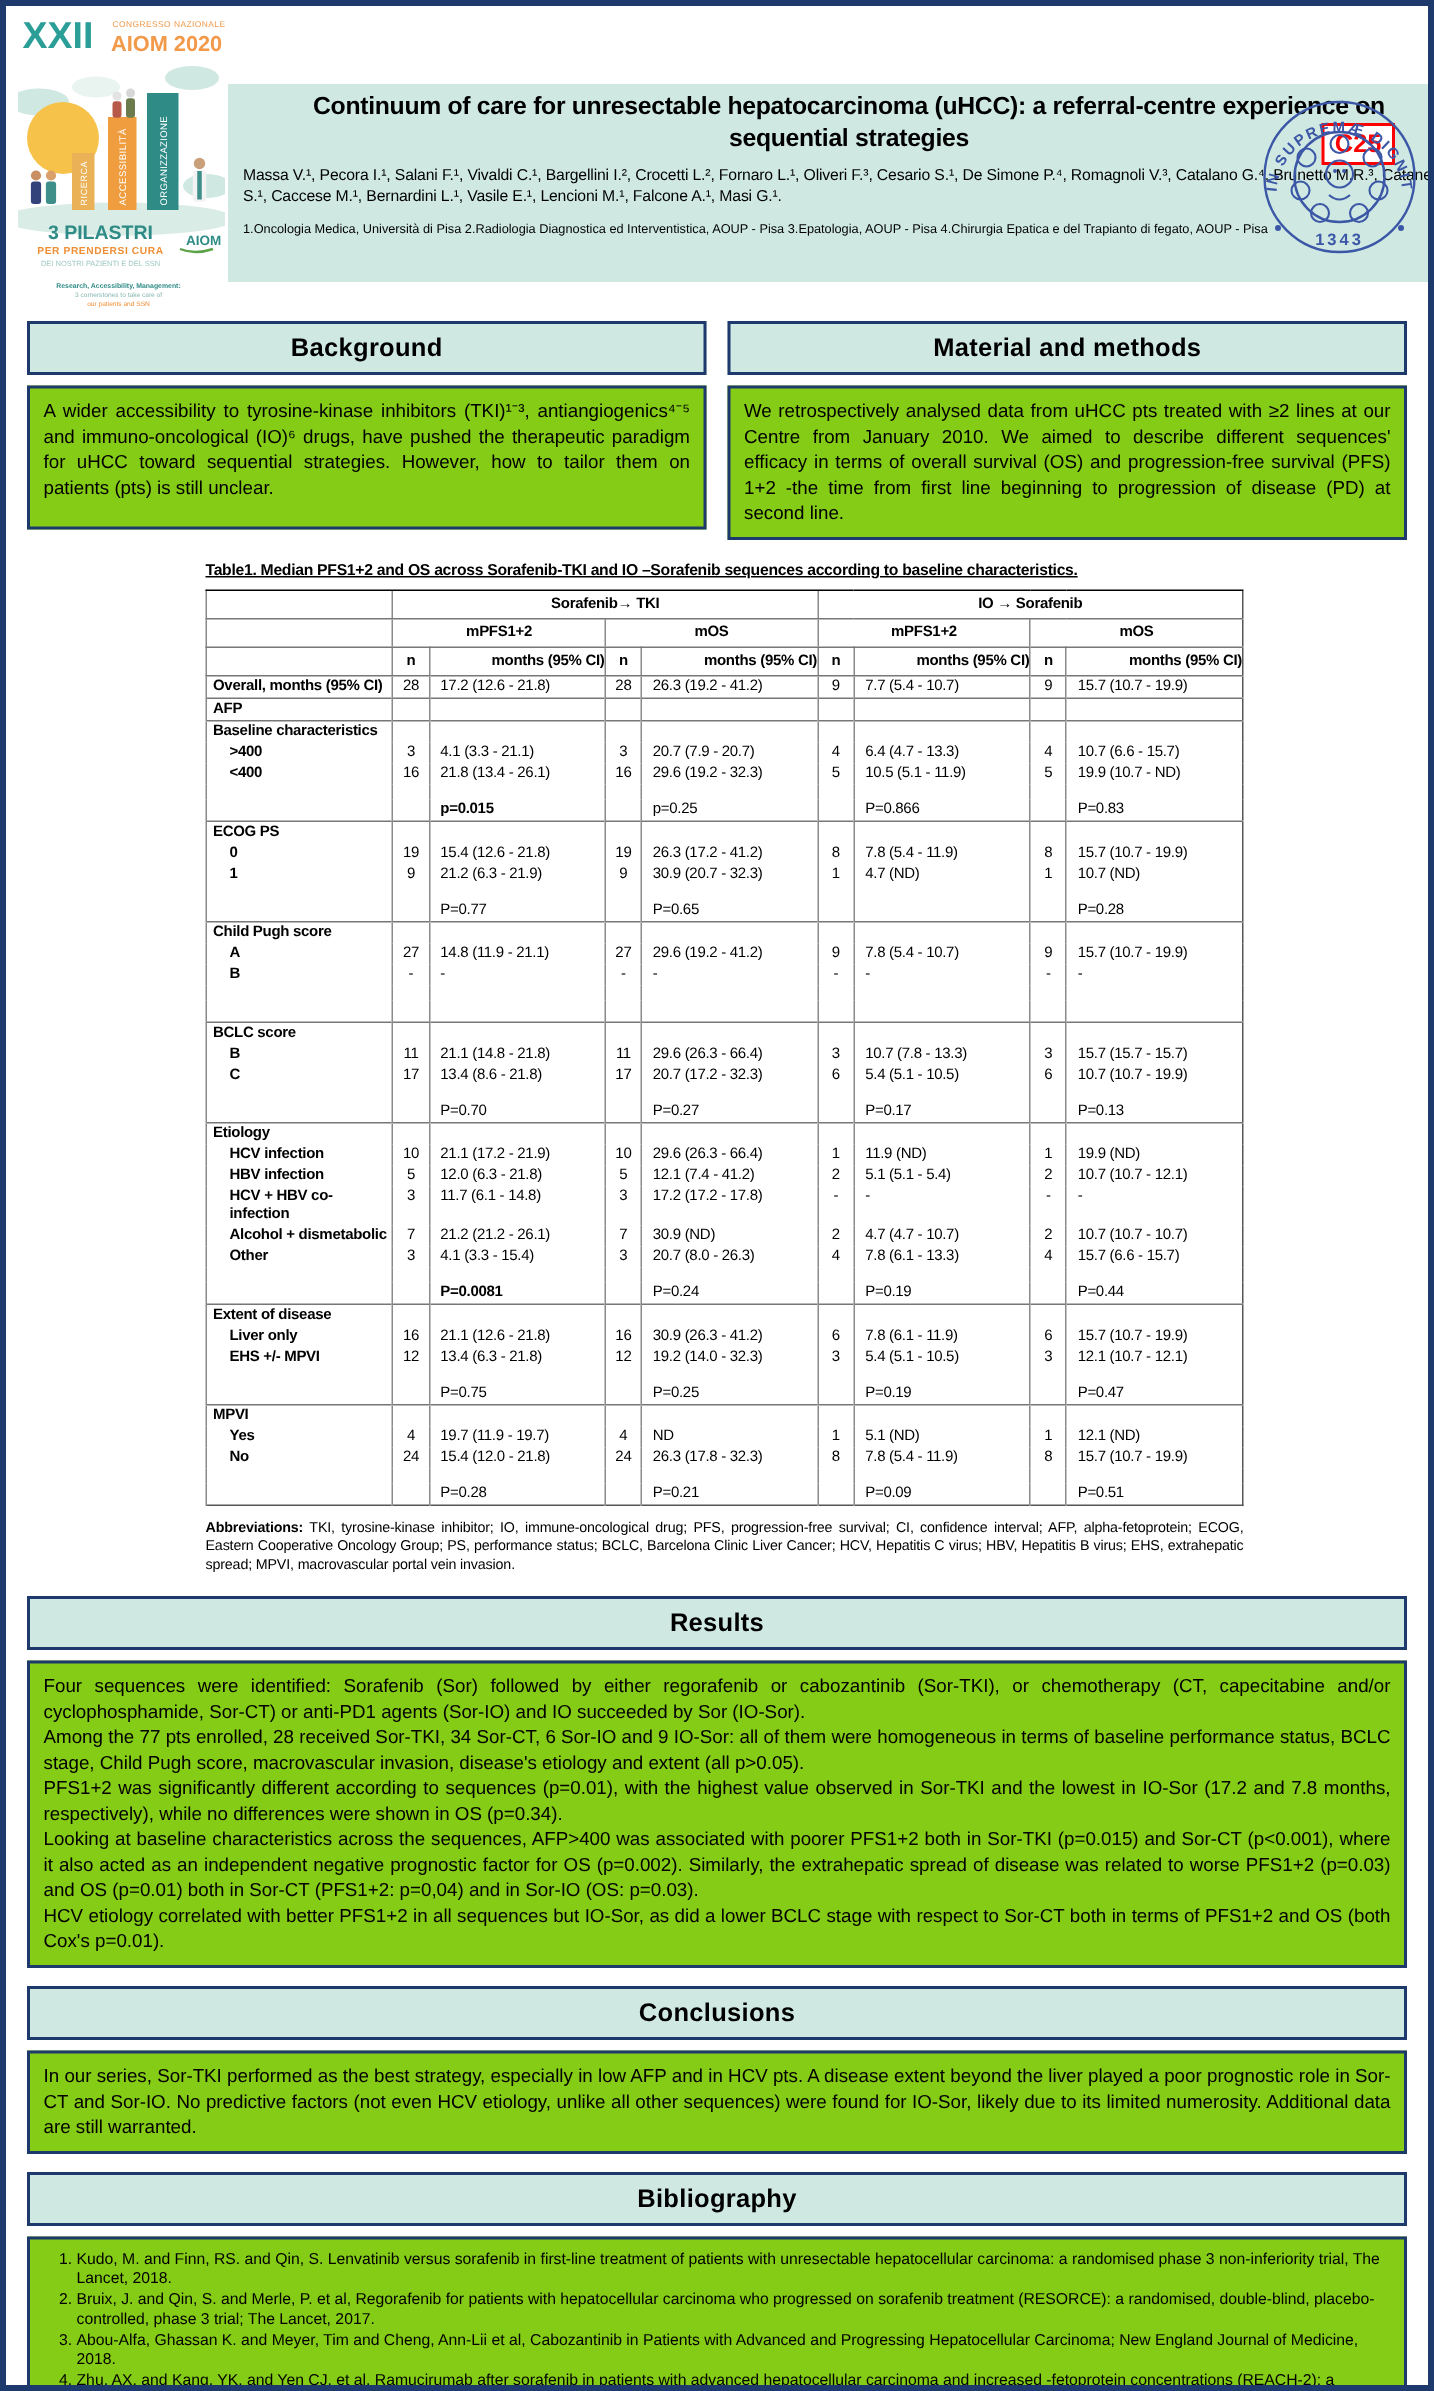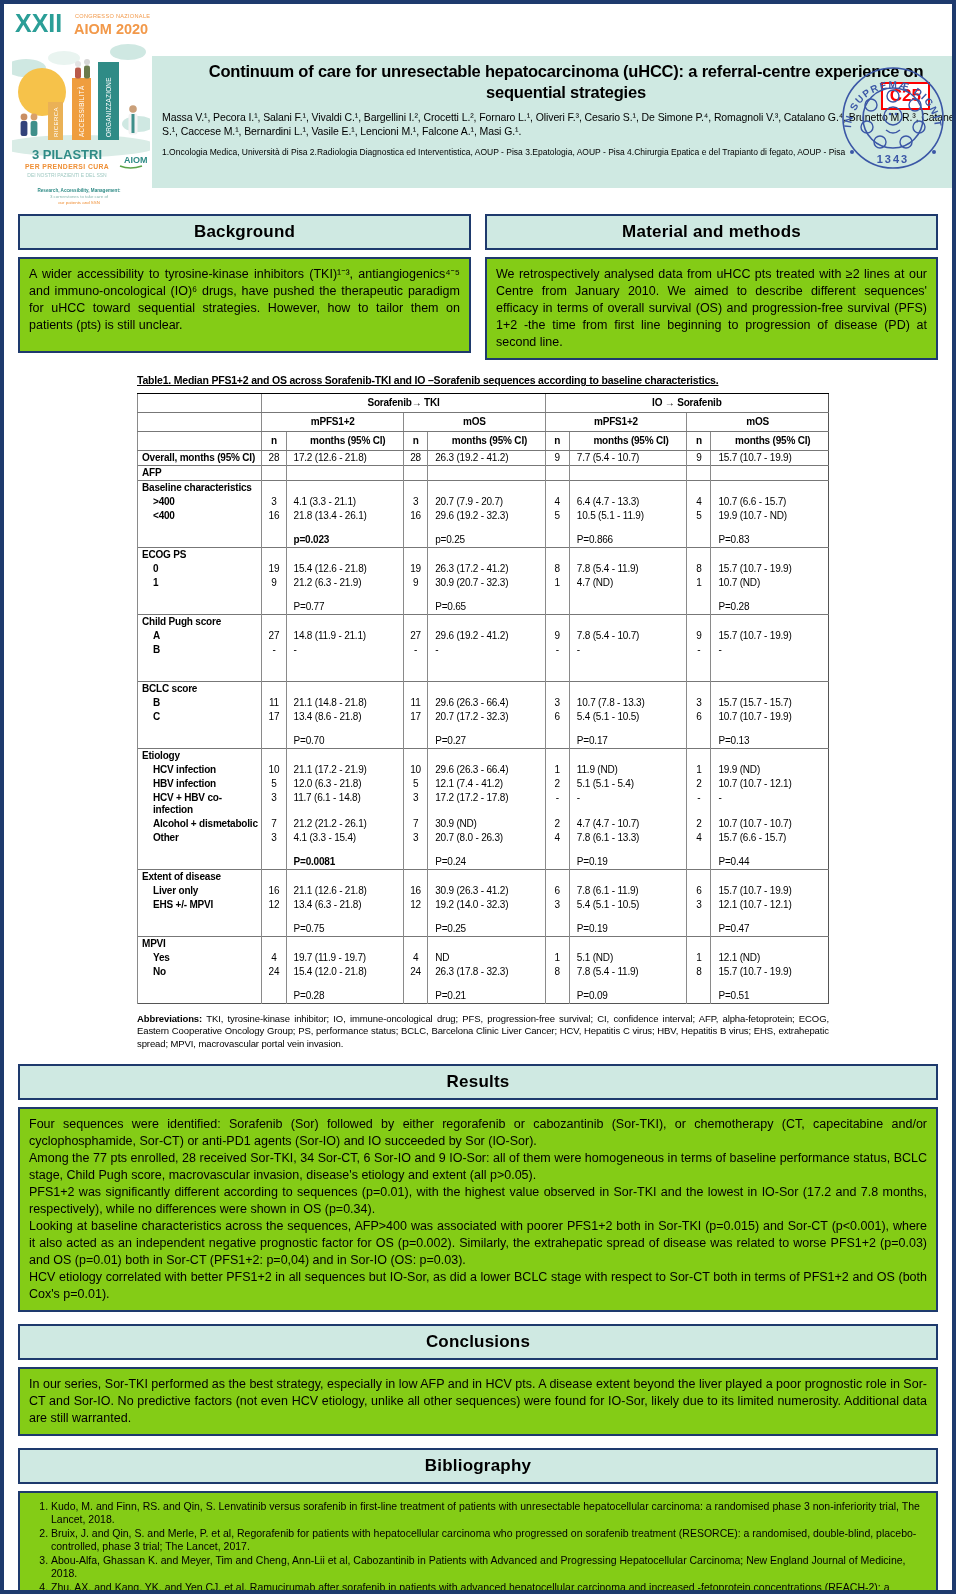--- a/index.html
+++ b/index.html
@@ -43,21 +43,21 @@
   
   .table-wrap{margin:14px 0 0 133px;width:692px;}
   .table-title{font-size:10.5px;font-weight:bold;text-decoration:underline;margin-bottom:7px;letter-spacing:-0.2px;}
   table.rt{border-collapse:collapse;width:692px;border:1.5px solid #555;font-size:10px;letter-spacing:-0.2px;}
   table.rt th,table.rt td{
     border-left:1px solid #8a8a8a;padding:1px 0;vertical-align:top;line-height:12px;
     font-weight:normal;
   }
   table.rt thead th,table.rt thead td{border-top:1px solid #000000;border-bottom:1px solid #777;}
   table.rt thead tr th{font-weight:bold;text-align:center;padding:3px 0;}
-  table.rt thead tr.colhead th.months{text-align:center;padding-left:6px;margin-left:16px;}
+  table.rt thead tr.colhead th.months{text-align:right;padding-left:6px;margin-left:16px;}
   table.rt td.lbl{text-align:left;font-weight:bold;padding-left:4px;}
   table.rt td.sub{padding-left:15px;}
   table.rt td.num{text-align:center;}
   table.rt td.months{text-align:left;padding-left:7px;}
   table.rt tr.group-start td{border-top:1px solid #777;}
   table.rt tr.spacer td{height:10px;padding:0;}
   table.rt tr.prow td{height:14px;}
   table.rt .b{font-weight:bold;}
   .abbrev{font-size:9.5px;line-height:12.5px;text-align:justify;margin:9px 0 0 0;letter-spacing:-0.1px;}
   
@@ -269,21 +269,21 @@
             <td class="num"></td>
             <td class="months"></td>
             <td class="num"></td>
             <td class="months"></td>
             <td class="num"></td>
             <td class="months"></td>
           </tr>
           <tr class="prow">
             <td class="lbl"></td>
             <td class="num"></td>
-            <td class="months b">p=0.023</td>
+            <td class="months b">p=0.015</td>
             <td class="num"></td>
             <td class="months">p=0.25</td>
             <td class="num"></td>
             <td class="months">P=0.866</td>
             <td class="num"></td>
             <td class="months">P=0.83</td>
           </tr>
           <tr class="group-start">
             <td class="lbl">ECOG PS</td>
             <td class="num"></td>

